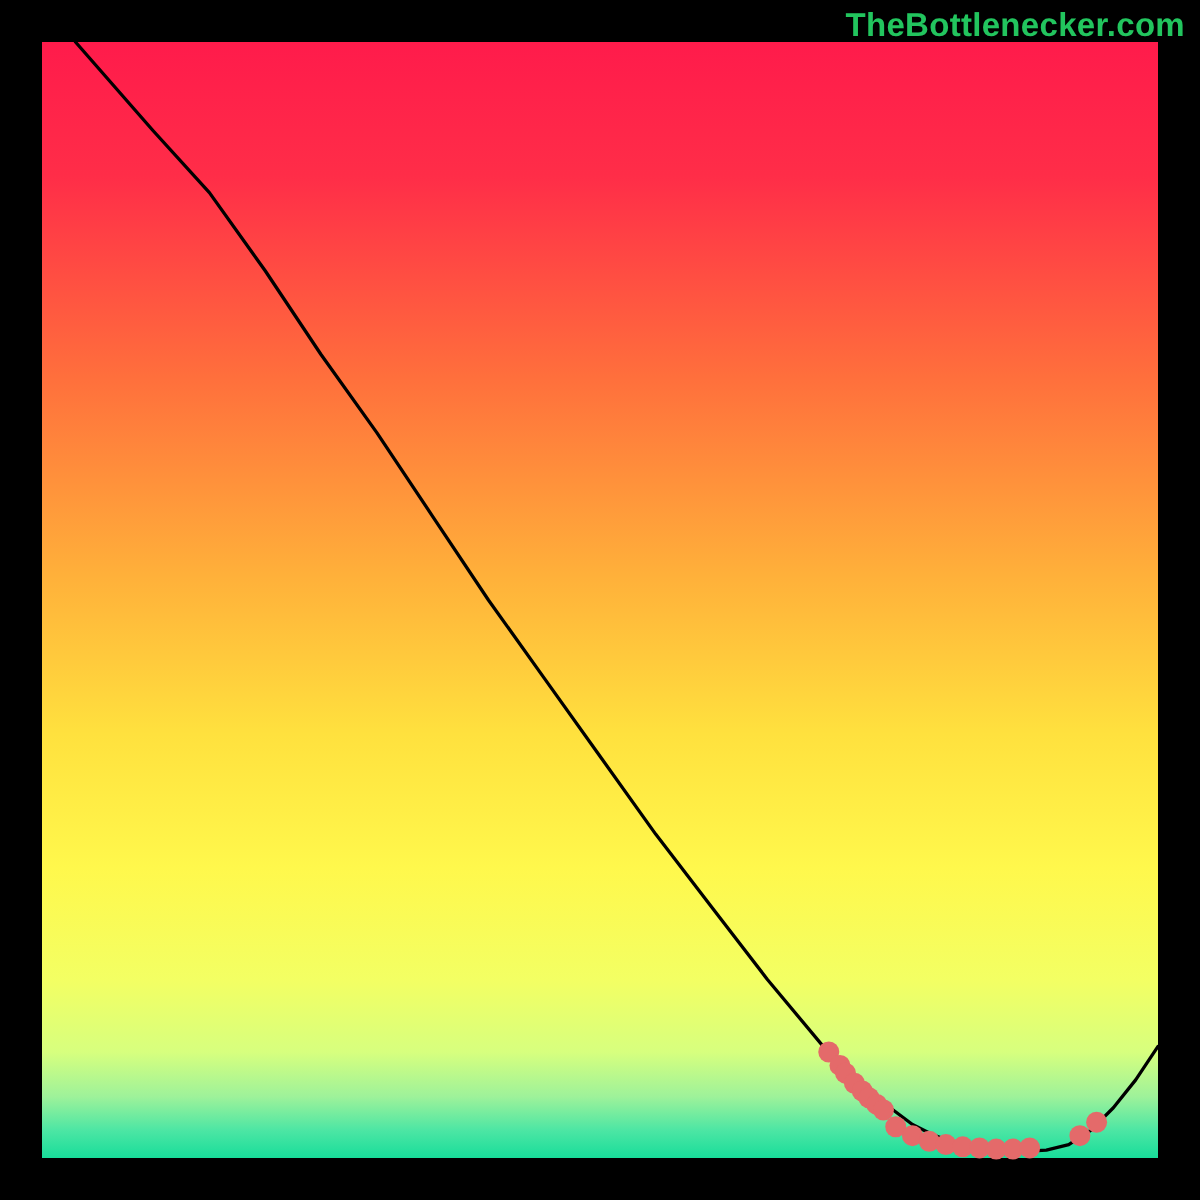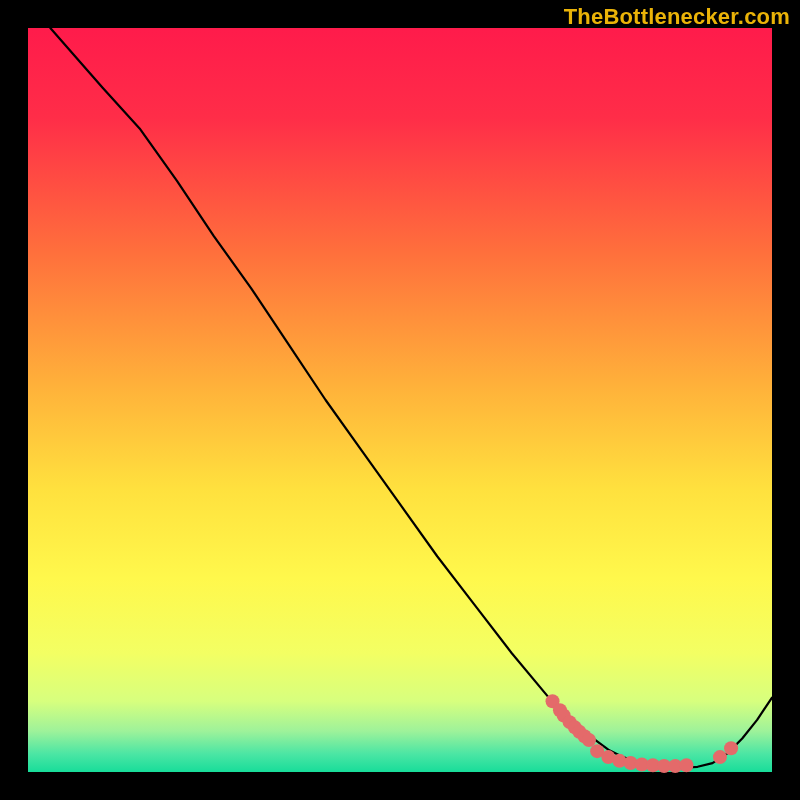--- a/index.html
+++ b/index.html
@@ -20,21 +20,21 @@
     position: absolute;
     top: 0;
     left: 0;
   }
   .watermark {
     position: absolute;
     top: 4px;
     right: 10px;
     font-size: 22px;
     font-weight: 600;
-    color: #eab308;
+    color: #22c55e;
     letter-spacing: 0.2px;
     user-select: none;
   }
 </style>
 </head>
 <body>
 
 <div class="canvas-wrap">
   <svg id="chart-svg" width="800" height="800" viewBox="0 0 800 800">
     <defs>

